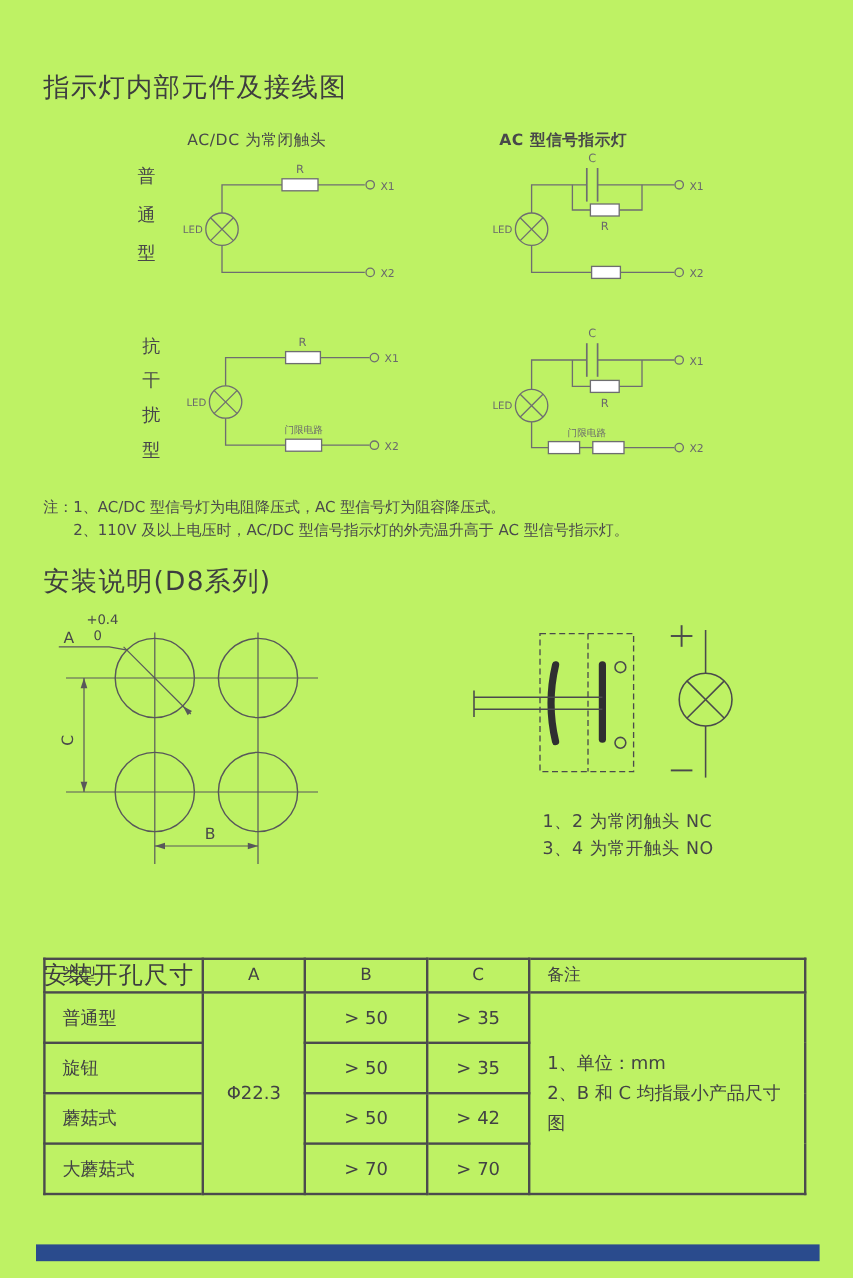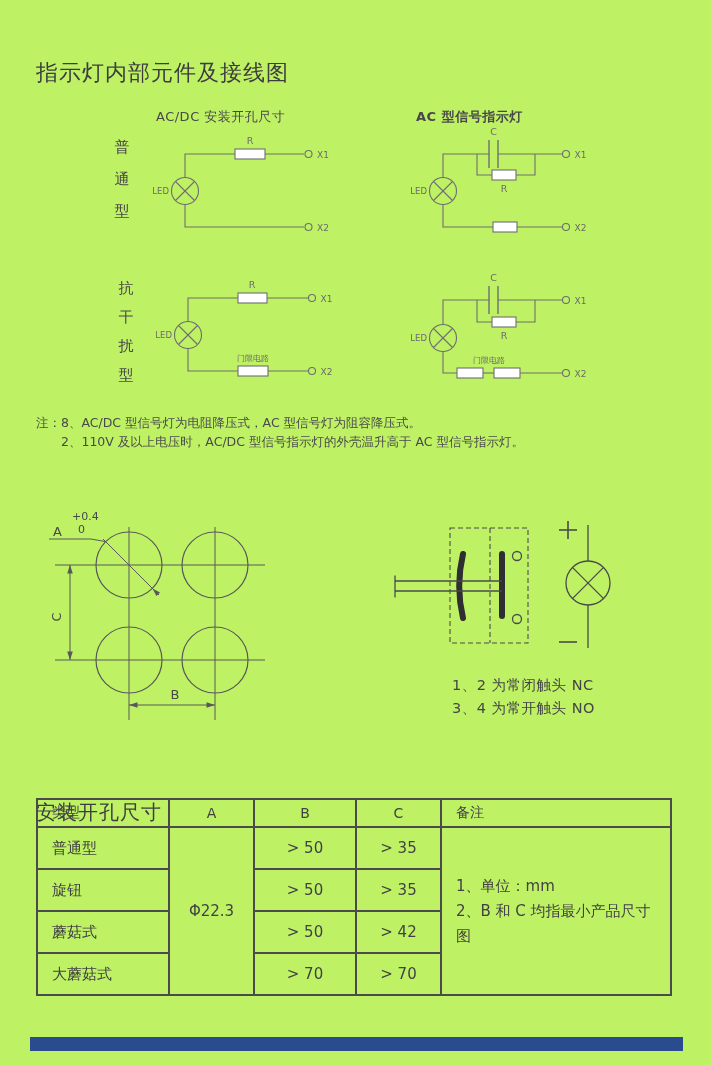--- a/index.html
+++ b/index.html
@@ -38,21 +38,21 @@
 
   svg text { font-family:"DejaVu Sans","Liberation Sans",sans-serif; }
 </style>
 </head>
 <body>
 
 <div class="page">
 
   <div class="abs sec-title" style="left:36px; top:58px;">指示灯内部元件及接线图</div>
 
-  <div class="abs circ-header" style="left:156px; top:108px;">AC/DC 安装开孔尺寸</div>
+  <div class="abs circ-header" style="left:156px; top:108px;">AC/DC 为常闭触头</div>
   <div class="abs circ-header" style="left:416px; top:108px;font-weight:bold;">AC 型信号指示灯</div>
 
   <div class="abs vlabel normal" style="left:110px; top:131px; width:24px;">
     <span>普</span>
     <span>通</span>
     <span>型</span>
   </div>
   <div class="abs vlabel anti" style="left:114px; top:274px; width:24px;">
     <span>抗</span>
     <span>干</span>
@@ -143,25 +143,26 @@
       <text x="489" y="363" text-anchor="middle" font-size="8" fill="#6a6a6c" stroke="none">门限电路</text>
       <line x1="520" y1="373" x2="562" y2="373"></line>
       <circle cx="566" cy="373" r="3.5"></circle>
       <text x="574.5" y="377" font-size="9" fill="#6a6a6c" stroke="none">X2</text>
     </g>
   </svg>
 
   <div class="abs notes" style="left:36px; top:413px; width:640px;">
     <span class="prefix">注：</span>
     <div>
-      <div>8、AC/DC 型信号灯为电阻降压式，AC 型信号灯为阻容降压式。</div>
+      <div>1、AC/DC 型信号灯为电阻降压式，AC 型信号灯为阻容降压式。</div>
       <div>2、110V 及以上电压时，AC/DC 型信号指示灯的外壳温升高于 AC 型信号指示灯。</div>
     </div>
   </div>
 
+  <div class="abs sec-title" style="left:36px; top:470px;">安装说明(D8系列)</div>
 
   <svg class="abs" style="left:35px; top:505px;" width="262" height="226" viewBox="0 0 262 226" fill="none" stroke="#58585a" stroke-width="1.2">
     <circle cx="94" cy="60" r="33"></circle>
     <circle cx="180" cy="60" r="33"></circle>
     <circle cx="94" cy="155" r="33"></circle>
     <circle cx="180" cy="155" r="33"></circle>
     <line x1="20" y1="60" x2="230" y2="60" stroke-width="1"></line>
     <line x1="20" y1="155" x2="230" y2="155" stroke-width="1"></line>
     <line x1="94" y1="22" x2="94" y2="215" stroke-width="1"></line>
     <line x1="180" y1="22" x2="180" y2="215" stroke-width="1"></line>

